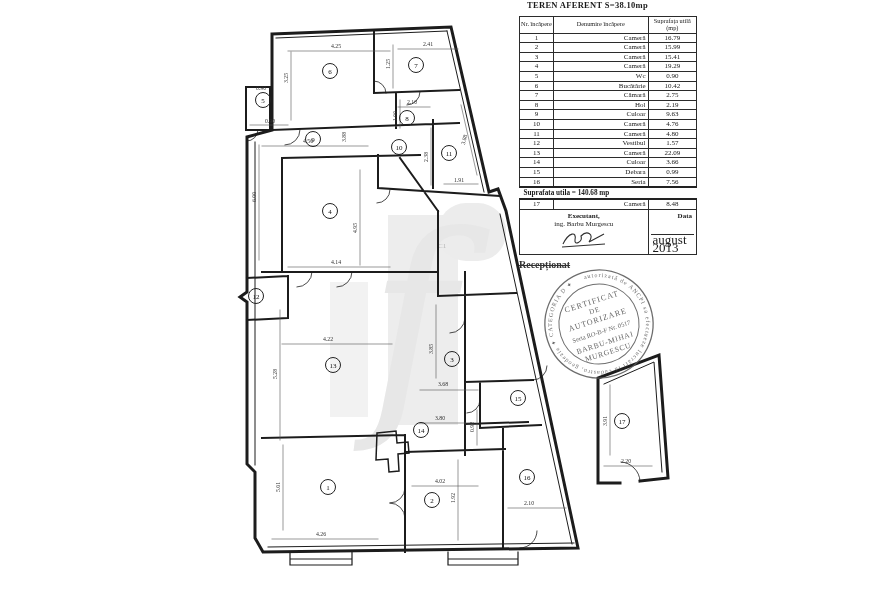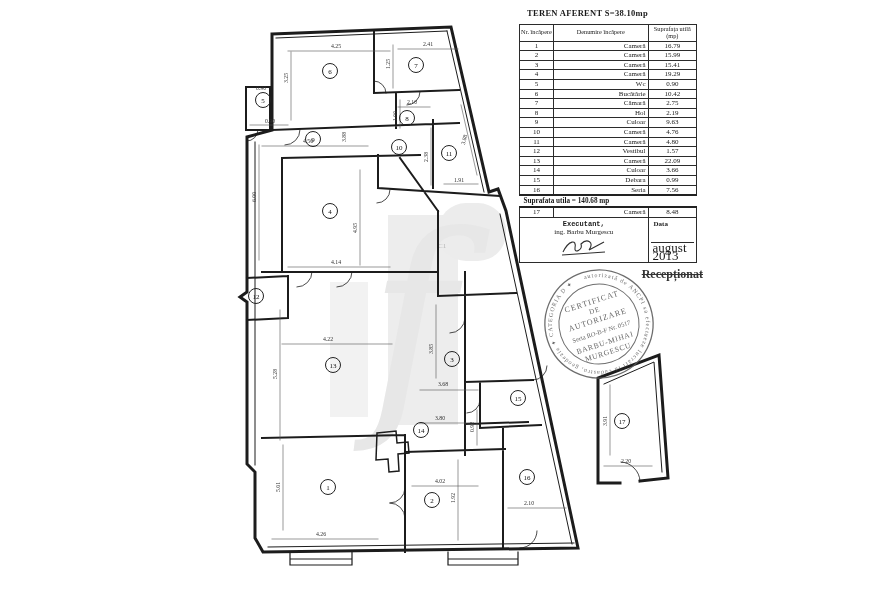--- a/index.html
+++ b/index.html
@@ -1,37 +1,37 @@
 <!DOCTYPE html>
 <html><head>
 <meta charset="utf-8">
 <style>
   html,body{margin:0;padding:0;background:#fff;}
   #page{position:relative;width:896px;height:598px;background:#ffffff;overflow:hidden;
         font-family:"Liberation Serif", serif;color:#1a1a1a;}
   #plan-svg{position:absolute;left:0;top:0;}
   
-  #table-block{position:absolute;left:519px;top:8px;width:184px;}
+  #table-block{position:absolute;left:519px;top:0;width:184px;}
   #doc-title{font-size:8.5px;font-weight:bold;letter-spacing:.3px;margin:0 0 6px 8px;}
   table.areas{border-collapse:collapse;width:178px;}
   table.areas td,table.areas th{border:1px solid #2b2b2b;font-size:7px;line-height:8.6px;
       padding:0 2px;font-weight:normal;}
   table.areas th{font-size:6.3px;line-height:6.8px;text-align:center;padding:1px 1px;}
   td.c-nr{width:30px;text-align:center;}
   td.c-name{width:96px;text-align:right;}
   td.c-area{width:44px;text-align:center;}
   tr.total-row td{border-left:none;border-right:none;border-top:2px solid #222;
       border-bottom:2px solid #222;font-weight:bold;font-size:7.2px;line-height:10px;padding-left:4px;}
   td.exec-cell{height:44px;text-align:center;vertical-align:top;font-size:7px;}
-  .exec-label{font-weight:bold;margin-top:2px;font-family:Liberation Mono, monospace;}
+  .exec-label{font-weight:bold;margin-top:2px;}
   td.date-cell{vertical-align:top;padding:0;}
-  .date-inner{display:flex;flex-direction:column;justify-content:space-between;height:44px;}
+  .date-inner{display:flex;flex-direction:column;justify-content:space-between;height:44px;align-items:flex-end;}
   .date-label{font-weight:bold;font-size:7px;padding:2px 2px 0 3px;text-align:left;}
   .date-value{font-size:13px;border-top:1px solid #2b2b2b;padding:1px 2px;text-align:left;}
-  #receipt{margin-top:4px;text-align:right;font-size:12px;font-weight:bold;
+  #receipt{margin-top:4px;text-align:left;font-size:10px;font-weight:bold;
       text-decoration:line-through;color:#333;}
 </style>
 </head>
 <body>
 
 <div id="page">
 
   <svg id="plan-svg" width="896" height="598" viewBox="0 0 896 598">
 
     <g>

